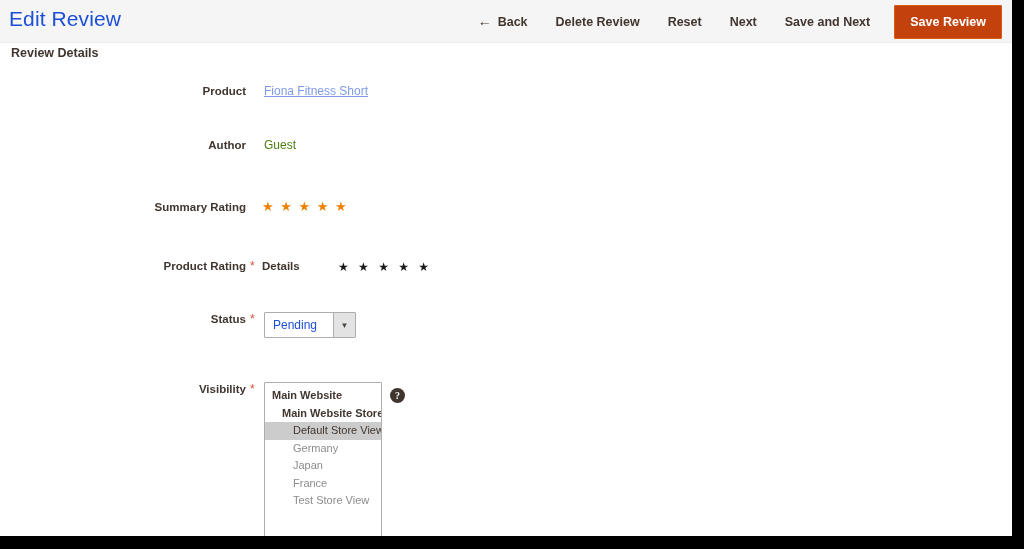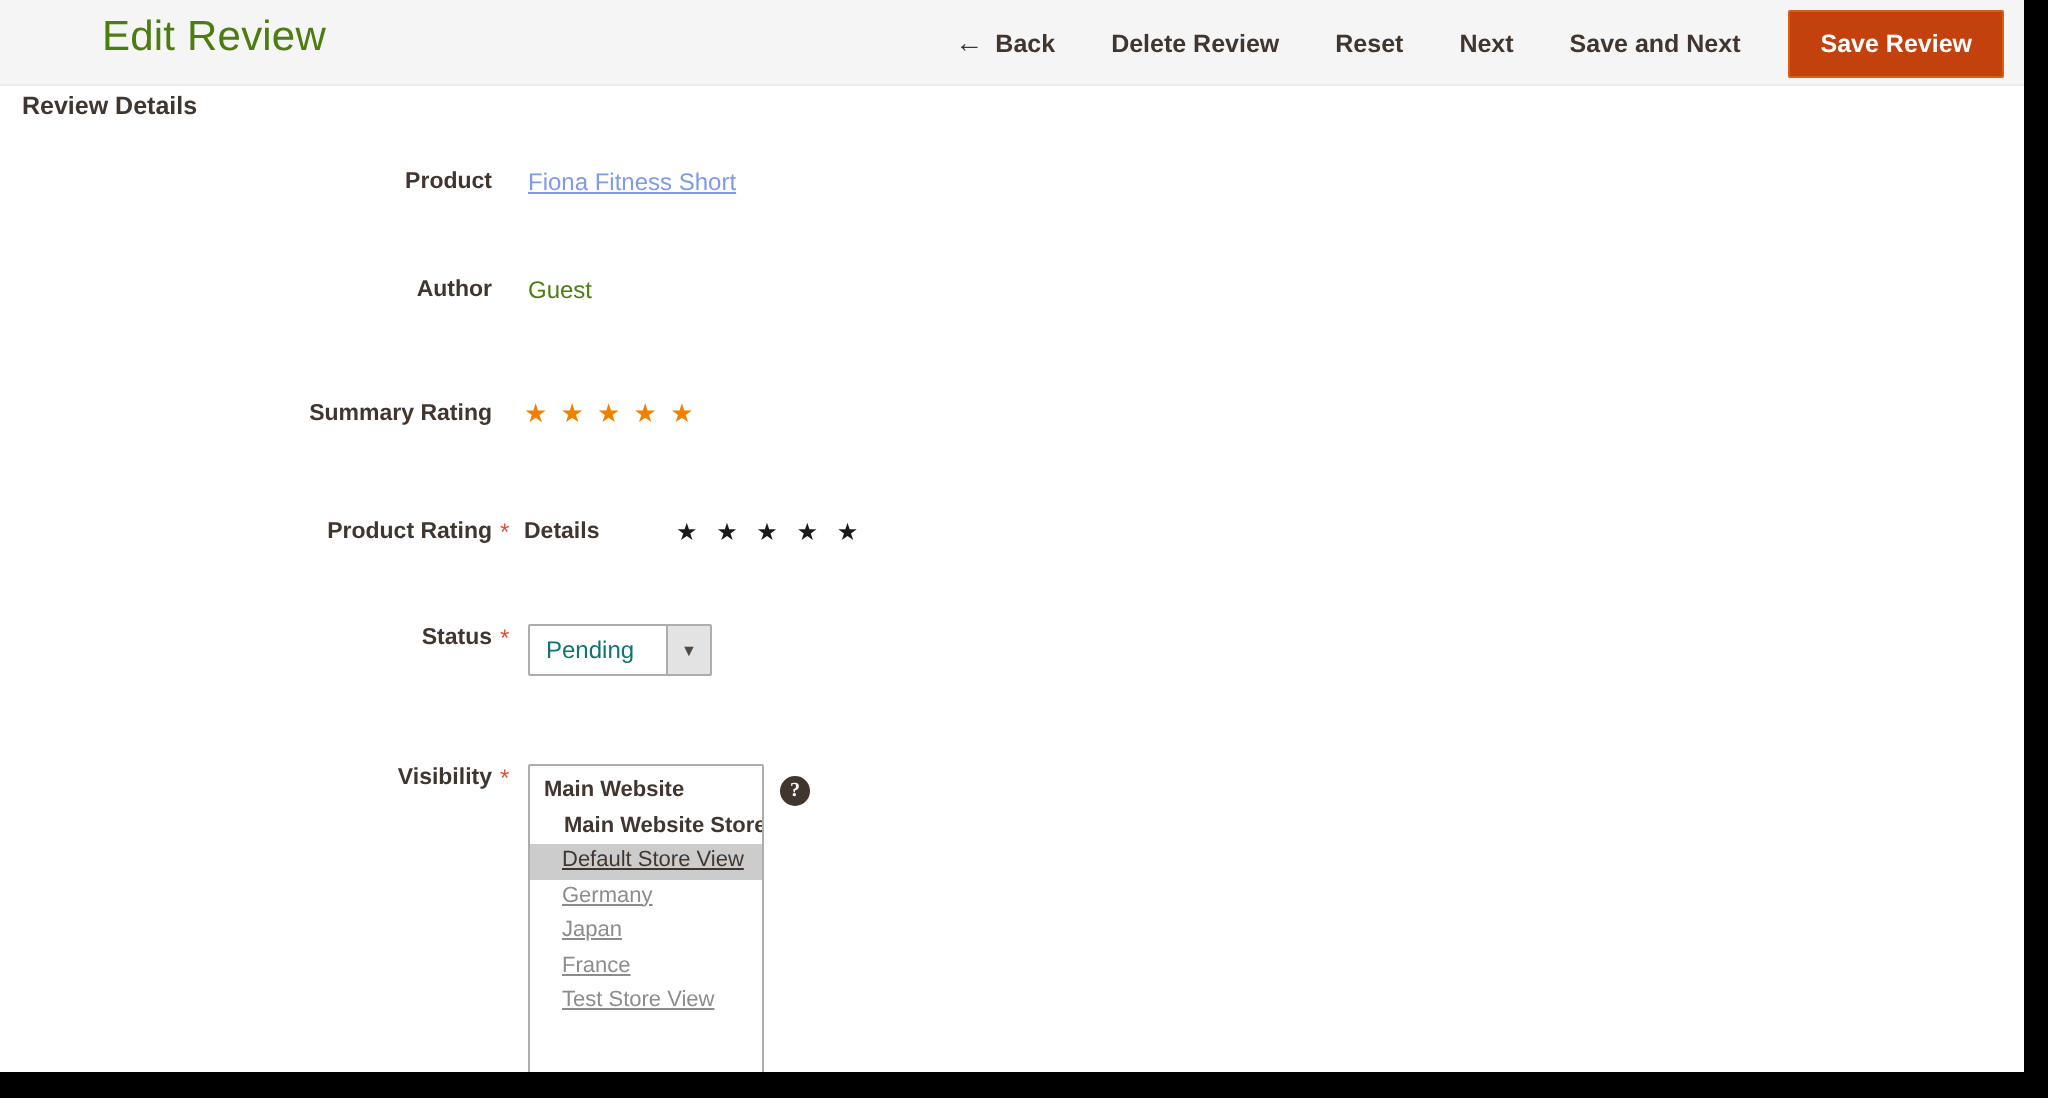--- a/index.html
+++ b/index.html
@@ -24,24 +24,23 @@
     height: 43px;
     background: #f5f5f5;
     border-bottom: 1px solid #ededed;
   }
   .page-title {
     position: absolute;
     left: 9px;
     top: 7px;
     font-size: 21px;
     font-weight: 400;
-    color: #4d7c0f;
+    color: #1d4ed8;
     letter-spacing: .1px;
     white-space: nowrap;
-    margin-left: 42px;
   }
   .header-actions {
     position: absolute;
     right: 0px;
     top: 0px;
     height: 43px;
     display: flex;
     align-items: center;
     gap: 0px;
   }
@@ -172,21 +171,21 @@
     background: #ffffff;
     border-radius: 1px;
     display: flex;
     align-items: center;
     cursor: pointer;
   }
   .select-value {
     flex: 1;
     padding-left: 8px;
     font-size: 12px;
-    color: #0f766e;
+    color: #1d4ed8;
     line-height: 24px;
     white-space: nowrap;
     overflow: hidden;
   }
   .select-arrow {
     width: 22px;
     height: 24px;
     background: #e3e3e3;
     border-left: 1px solid #adadad;
     display: flex;
@@ -212,21 +211,21 @@
   .ms-opt {
     font-size: 11px;
     line-height: 17.5px;
     color: #8c8c8c;
     white-space: nowrap;
     padding-left: 8px;
     cursor: pointer;
   }
   .ms-opt.lvl0 { font-weight: 700; color: #41362f; padding-left: 7px; }
   .ms-opt.lvl1 { font-weight: 700; color: #41362f; padding-left: 17px; }
-  .ms-opt.lvl2 { padding-left: 16px; text-decoration: underline; }
+  .ms-opt.lvl2 { padding-left: 28px; }
   .ms-opt.sel  { background: #cccccc; color: #41362f; }
 
   .help-icon {
     position: absolute;
     left: 390px;
     top: 6px;
     width: 15px;
     height: 15px;
     border-radius: 50%;
     background: #41362f;

